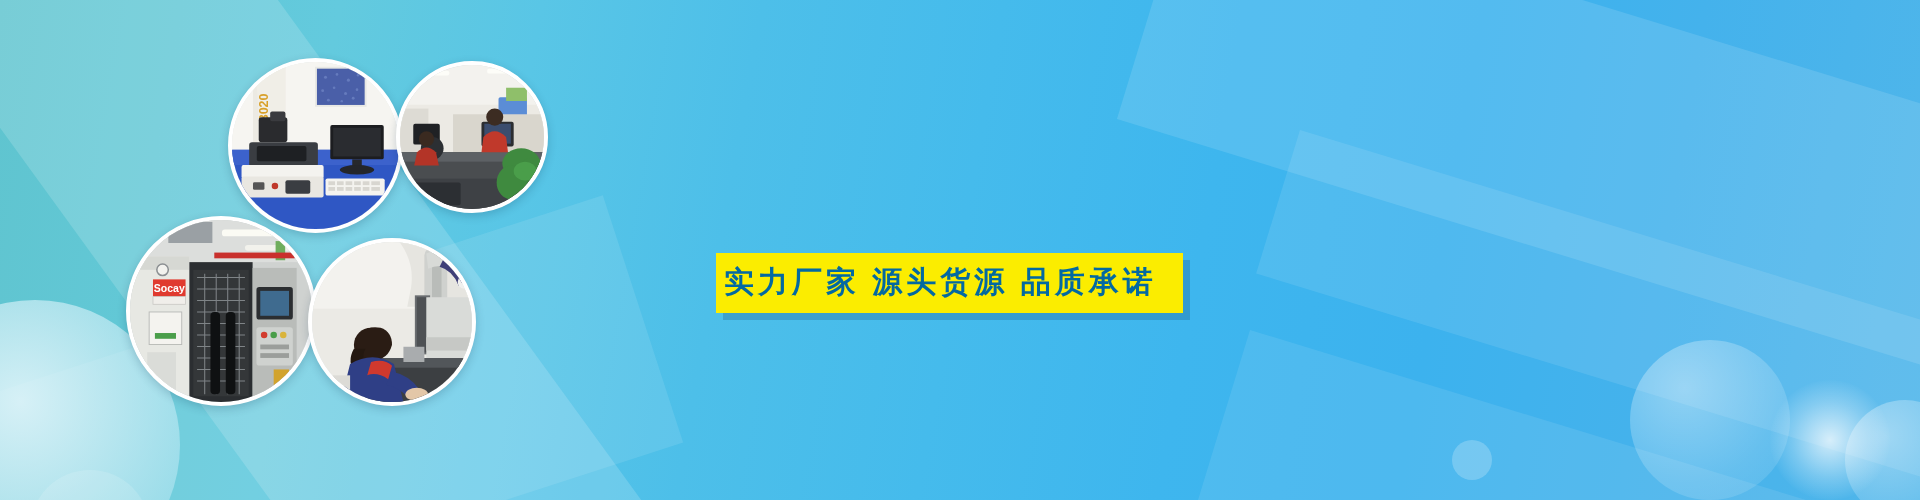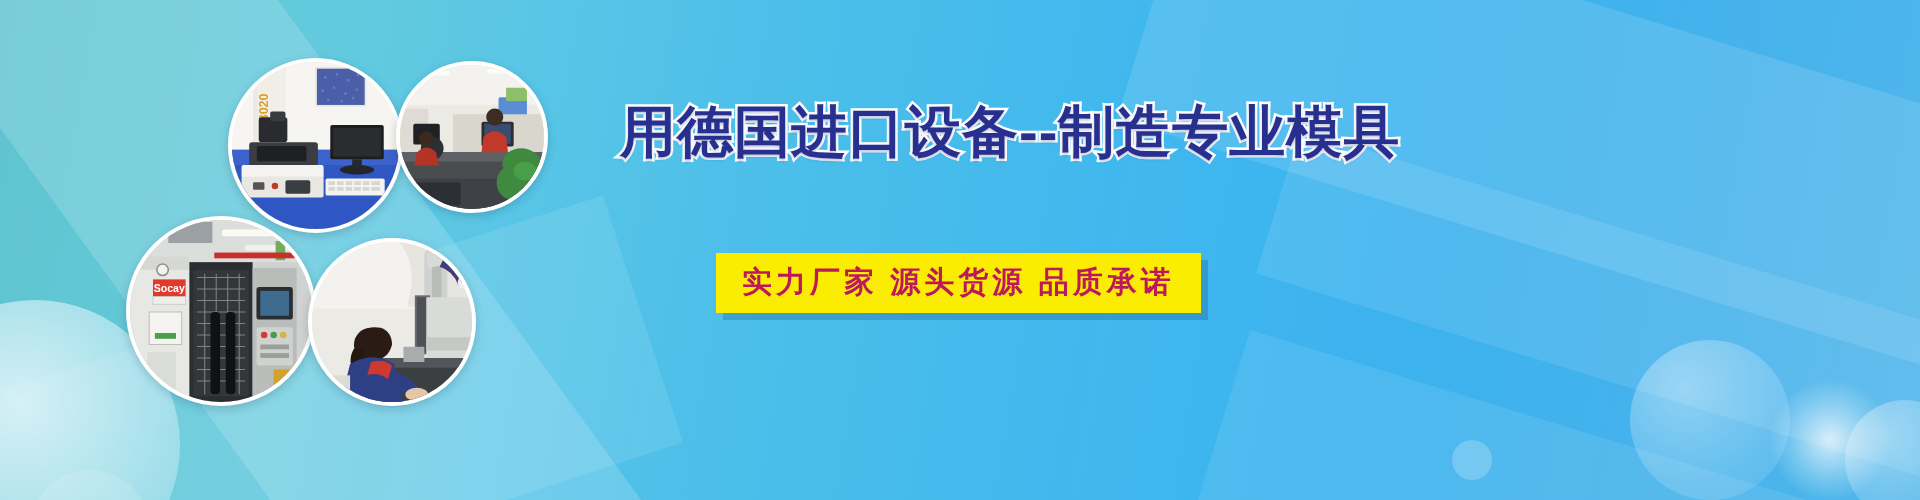--- a/index.html
+++ b/index.html
@@ -88,26 +88,26 @@
     white-space:nowrap;
     -webkit-text-stroke:5px #ffffff;
     paint-order:stroke fill;
     text-shadow:0 2px 3px rgba(20,40,110,0.25);
   }
 
   
   .badge-wrap{ position:absolute; left:716px; top:253px; }
   .badge{
     background:#fbed00;
-    color:#be185d;
+    color:#0369a1;
     font-size:30px;
     line-height:46px;
     font-weight:bold;
     letter-spacing:4px;
-    padding:6px 26px 8px 26px;
+    padding:6px 26px 8px 8px;
     white-space:nowrap;
     box-shadow:7px 7px 0 rgba(0,30,70,0.18);
   }
 </style>
 </head>
 <body>
 
 <div class="banner">
 
   <div class="band band-a"></div>
@@ -280,20 +280,19 @@
         <path d="M84 136 q18 4 28 18 l-10 10 q-12 -12 -24 -14 z" fill="#2f3f86"></path>
         <ellipse cx="110" cy="160" rx="12" ry="7" fill="#e3c7a8"></ellipse>
         <circle cx="24" cy="146" r="5" fill="#c9c7c2"></circle>
         <rect x="0" y="140" width="40" height="28" fill="#dcdbd6"></rect>
       </svg>
     </div>
 
   </div>
 
   <div class="headline">
-    <div class="hl-line">用德国进口设备--制造专业模具</div>
   </div>
 
   <div class="badge-wrap">
     <div class="badge">实力厂家  源头货源  品质承诺</div>
   </div>
 
 </div>
 
 </body></html>

